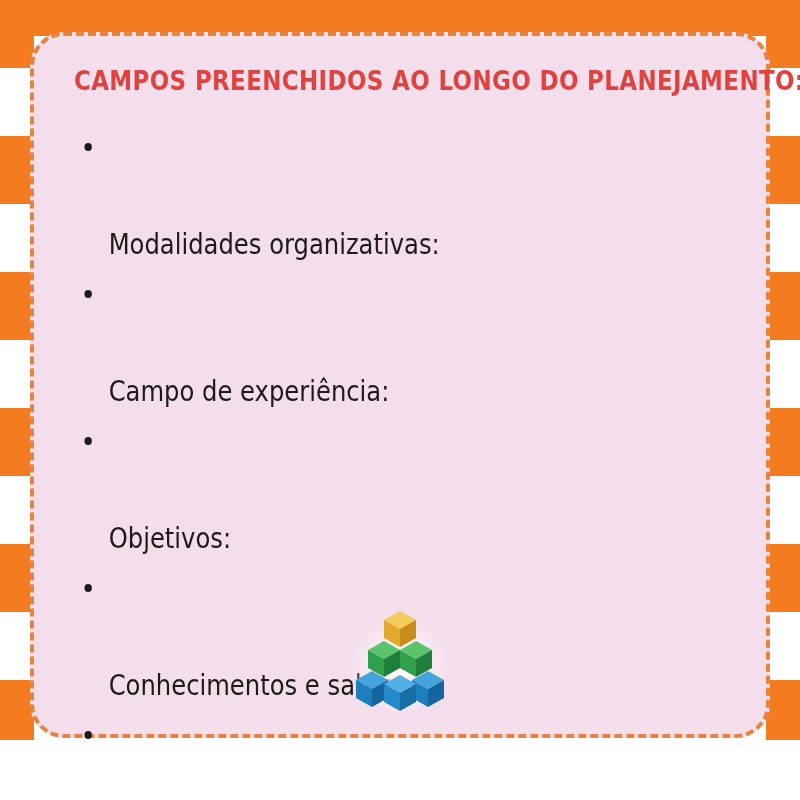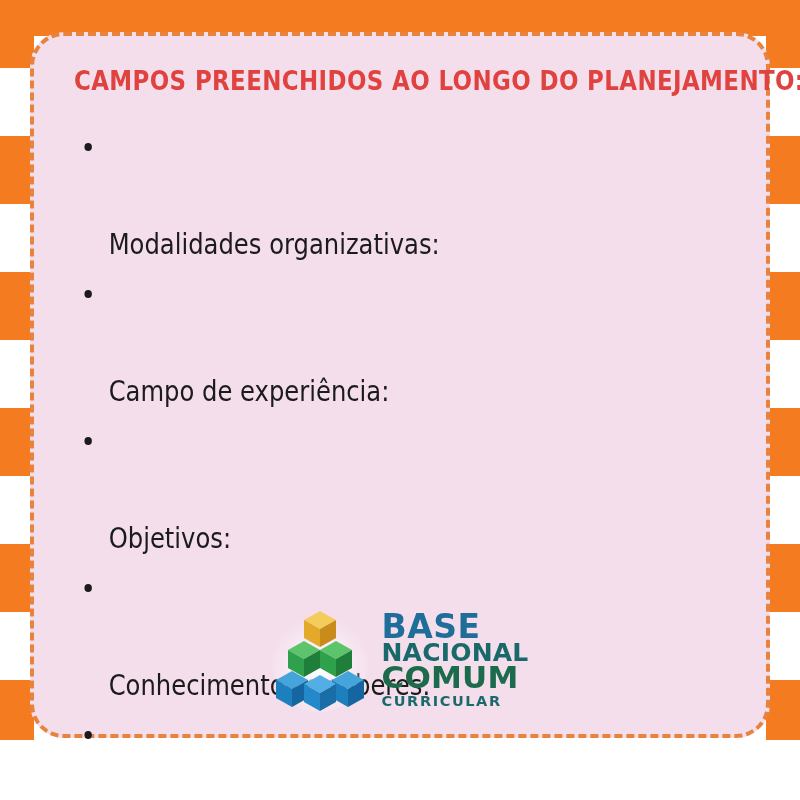--- a/index.html
+++ b/index.html
@@ -224,22 +224,16 @@
           <polygon points="64,51 80,42 80,60 64,69" fill="#1F7E3A"></polygon>
         </g>
 
         <g>
           <polygon points="32,12 48,3 64,12 48,21" fill="#F3CC5C"></polygon>
           <polygon points="32,12 48,21 48,39 32,30" fill="#E2A92B"></polygon>
           <polygon points="48,21 64,12 64,30 48,39" fill="#C98C1B"></polygon>
         </g>
       </svg>
 
-      <div class="logo-text">
-        <span class="logo-base" style="color: rgb(31, 109, 153);">BASE</span>
-        <span class="logo-nacional" style="color: rgb(25, 105, 107);">NACIONAL</span>
-        <span class="logo-comum" style="color: rgb(28, 107, 76);">COMUM</span>
-        <span class="logo-curricular" style="color: rgb(26, 106, 108);">CURRICULAR</span>
-      </div>
     </div>
 
   </div>
 </div>
 
 </body></html>

